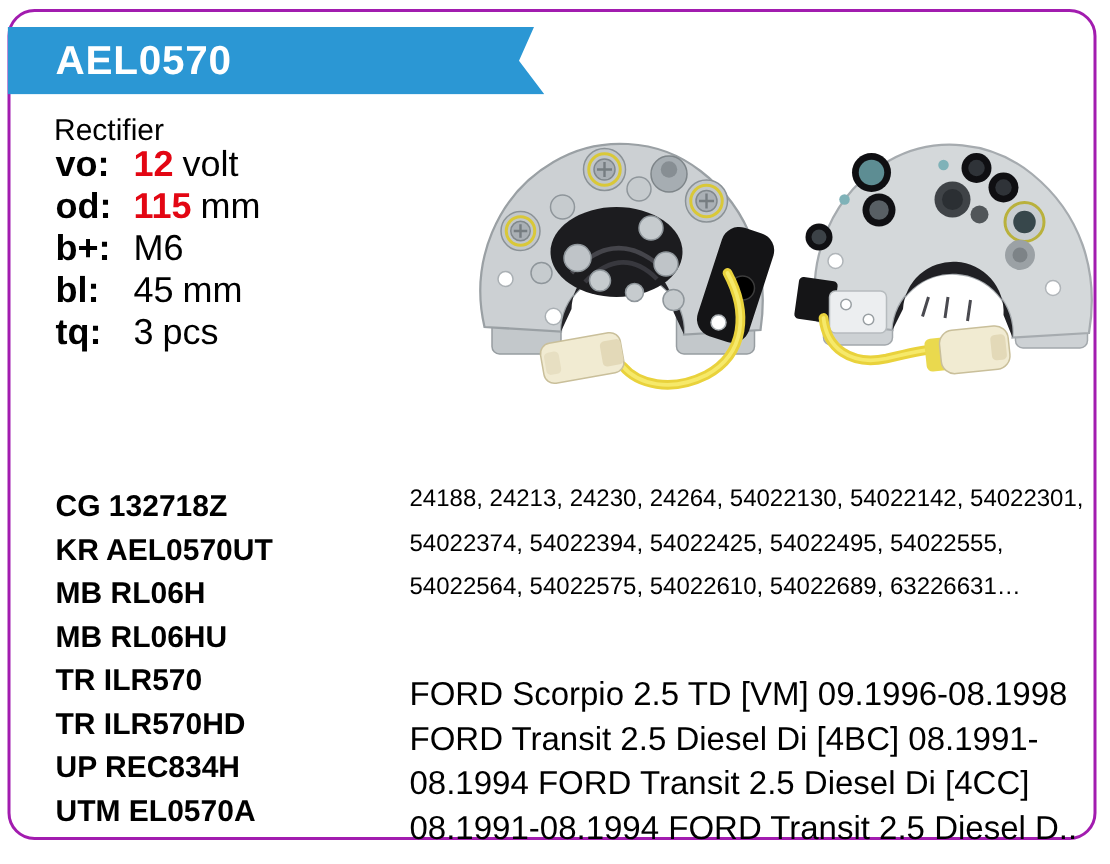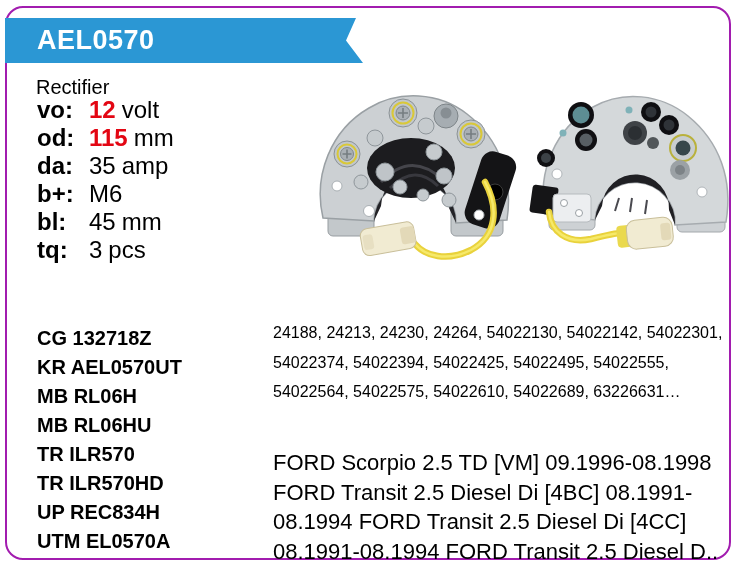--- a/index.html
+++ b/index.html
@@ -57,23 +57,20 @@
   </div>
 
   <div class="product-type">Rectifier</div>
 
   <div class="specs">
     <div class="spec-row">
       <span class="spec-label">vo:</span><span class="spec-value hl">12</span><span class="spec-unit">volt</span>
     </div>
     <div class="spec-row">
       <span class="spec-label">od:</span><span class="spec-value hl">115</span><span class="spec-unit">mm</span>
-    </div>
-    <div class="spec-row">
-      <span class="spec-label">da:</span><span class="spec-value">35</span><span class="spec-unit">amp</span>
     </div>
     <div class="spec-row">
       <span class="spec-label">b+:</span><span class="spec-value">M6</span><span class="spec-unit"></span>
     </div>
     <div class="spec-row">
       <span class="spec-label">bl:</span><span class="spec-value">45</span><span class="spec-unit">mm</span>
     </div>
     <div class="spec-row">
       <span class="spec-label">tq:</span><span class="spec-value">3</span><span class="spec-unit">pcs</span>
     </div>

